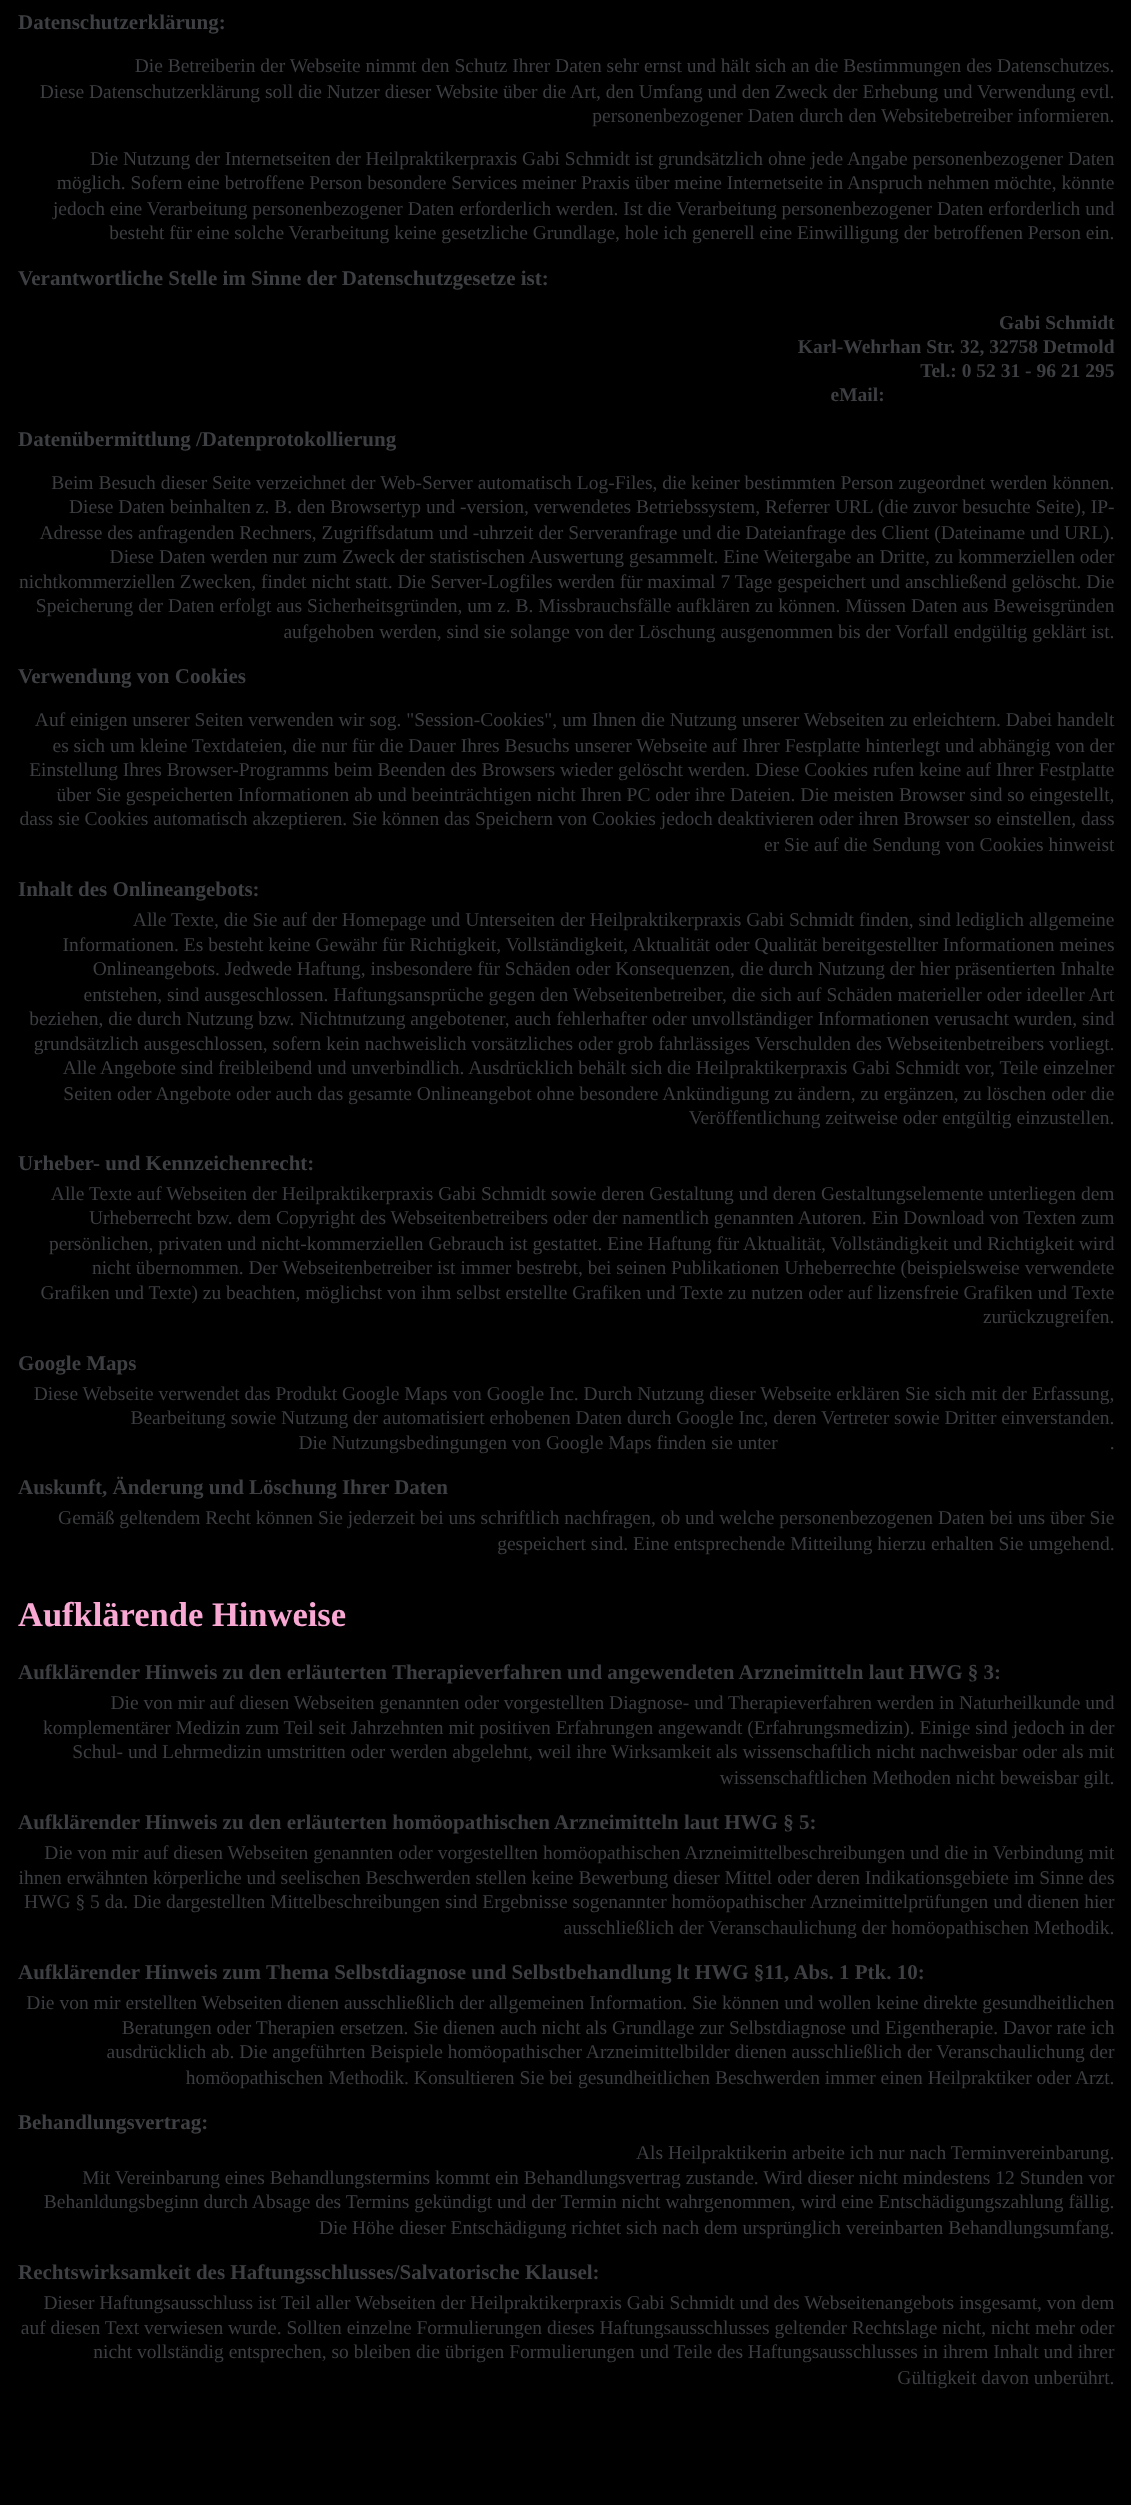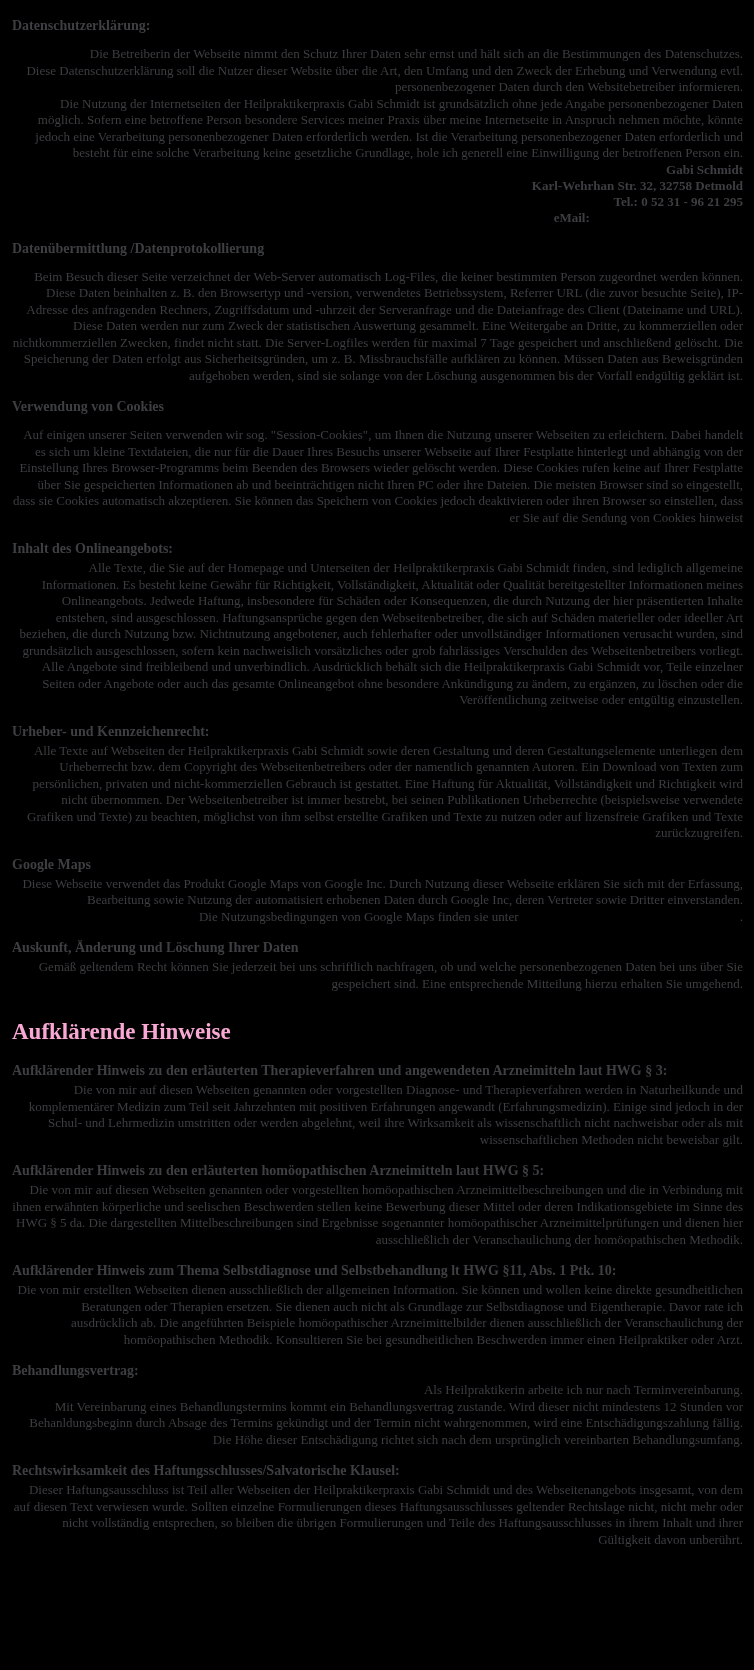--- a/index.html
+++ b/index.html
@@ -14,30 +14,30 @@
     padding: 5px 11px 0 12px;
     color: #3c3e41;
     font-size: 13px;
     line-height: 16.5px;
   }
   p {
     margin: 0;
     white-space: pre-line;
     text-align: right;
   }
-  p + p { }
+  p + p { margin-top: 12px; }
   p.tight { margin-top: 0; margin-left: 47px; }
   h2 {
     font-size: 14px;
     line-height: 17px;
     font-weight: bold;
     color: #3d3f42;
     margin: 14px 0 3px 0;
   }
-  h2.first { margin-top: 12px; }
+  h2.first { margin-top: 2px; }
   h2.spaced { margin-bottom: 12px; }
   h1.big {
     font-size: 23px;
     line-height: 28px;
     font-weight: bold;
     color: #f9a8d4;
     margin: 26px 0 16px 0;
   }
   .contact { line-height: 16px; font-weight: bold; }
   .hidden-link {
@@ -53,20 +53,21 @@
 </head>
 <body>
 
 <div class="page">
 
   <h2 class="first spaced">Datenschutzerklärung:</h2>
   <p>Die Betreiberin der Webseite nimmt den Schutz Ihrer Daten sehr ernst und hält sich an die Bestimmungen des Datenschutzes.
 Diese Datenschutzerklärung soll die Nutzer dieser Website über die Art, den Umfang und den Zweck der Erhebung und Verwendung evtl. personenbezogener Daten durch den Websitebetreiber informieren.</p>
   <p>Die Nutzung der Internetseiten der Heilpraktikerpraxis Gabi Schmidt ist grundsätzlich ohne jede Angabe personenbezogener Daten möglich. Sofern eine betroffene Person besondere Services meiner Praxis über meine Internetseite in Anspruch nehmen möchte, könnte jedoch eine Verarbeitung personenbezogener Daten erforderlich werden. Ist die Verarbeitung personenbezogener Daten erforderlich und besteht für eine solche Verarbeitung keine gesetzliche Grundlage, hole ich generell eine Einwilligung der betroffenen Person ein.</p>
 
+  <h2 class="spaced">Verantwortliche Stelle im Sinne der Datenschutzgesetze ist:</h2>
   <p class="contact"><span>Gabi Schmidt</span><br><span>Karl-Wehrhan Str. 32, 32758 Detmold</span><br><span>Tel.: 0 52 31 - 96 21 295</span><br><span>eMail:</span> <a href="#" class="hidden-link email"></a></p>
 
   <h2 class="spaced">Datenübermittlung /Datenprotokollierung</h2>
   <p>Beim Besuch dieser Seite verzeichnet der Web-Server automatisch Log-Files, die keiner bestimmten Person zugeordnet werden können. Diese Daten beinhalten z. B. den Browsertyp und -version, verwendetes Betriebssystem, Referrer URL (die zuvor besuchte Seite), IP-Adresse des anfragenden Rechners, Zugriffsdatum und -uhrzeit der Serveranfrage und die Dateianfrage des Client (Dateiname und URL). Diese Daten werden nur zum Zweck der statistischen Auswertung gesammelt. Eine Weitergabe an Dritte, zu kommerziellen oder nichtkommerziellen Zwecken, findet nicht statt. Die Server-Logfiles werden für maximal 7 Tage gespeichert und anschließend gelöscht. Die Speicherung der Daten erfolgt aus Sicherheitsgründen, um z. B. Missbrauchsfälle aufklären zu können. Müssen Daten aus Beweisgründen aufgehoben werden, sind sie solange von der Löschung ausgenommen bis der Vorfall endgültig geklärt ist.</p>
 
   <h2 class="spaced">Verwendung von Cookies</h2>
   <p>Auf einigen unserer Seiten verwenden wir sog. "Session-Cookies", um Ihnen die Nutzung unserer Webseiten zu erleichtern. Dabei handelt es sich um kleine Textdateien, die nur für die Dauer Ihres Besuchs unserer Webseite auf Ihrer Festplatte hinterlegt und abhängig von der Einstellung Ihres Browser-Programms beim Beenden des Browsers wieder gelöscht werden. Diese Cookies rufen keine auf Ihrer Festplatte über Sie gespeicherten Informationen ab und beeinträchtigen nicht Ihren PC oder ihre Dateien. Die meisten Browser sind so eingestellt, dass sie Cookies automatisch akzeptieren. Sie können das Speichern von Cookies jedoch deaktivieren oder ihren Browser so einstellen, dass er Sie auf die Sendung von Cookies hinweist</p>
 
   <h2>Inhalt des Onlineangebots:</h2>
   <p>Alle Texte, die Sie auf der Homepage und Unterseiten der Heilpraktikerpraxis Gabi Schmidt finden, sind lediglich allgemeine Informationen. Es besteht keine Gewähr für Richtigkeit, Vollständigkeit, Aktualität oder Qualität bereitgestellter Informationen meines Onlineangebots. Jedwede Haftung, insbesondere für Schäden oder Konsequenzen, die durch Nutzung der hier präsentierten Inhalte entstehen, sind ausgeschlossen. Haftungsansprüche gegen den Webseitenbetreiber, die sich auf Schäden materieller oder ideeller Art beziehen, die durch Nutzung bzw. Nichtnutzung angebotener, auch fehlerhafter oder unvollständiger Informationen verusacht wurden, sind grundsätzlich ausgeschlossen, sofern kein nachweislich vorsätzliches oder grob fahrlässiges Verschulden des Webseitenbetreibers vorliegt. Alle Angebote sind freibleibend und unverbindlich. Ausdrücklich behält sich die Heilpraktikerpraxis Gabi Schmidt vor, Teile einzelner Seiten oder Angebote oder auch das gesamte Onlineangebot ohne besondere Ankündigung zu ändern, zu ergänzen, zu löschen oder die Veröffentlichung zeitweise oder entgültig einzustellen.</p>

